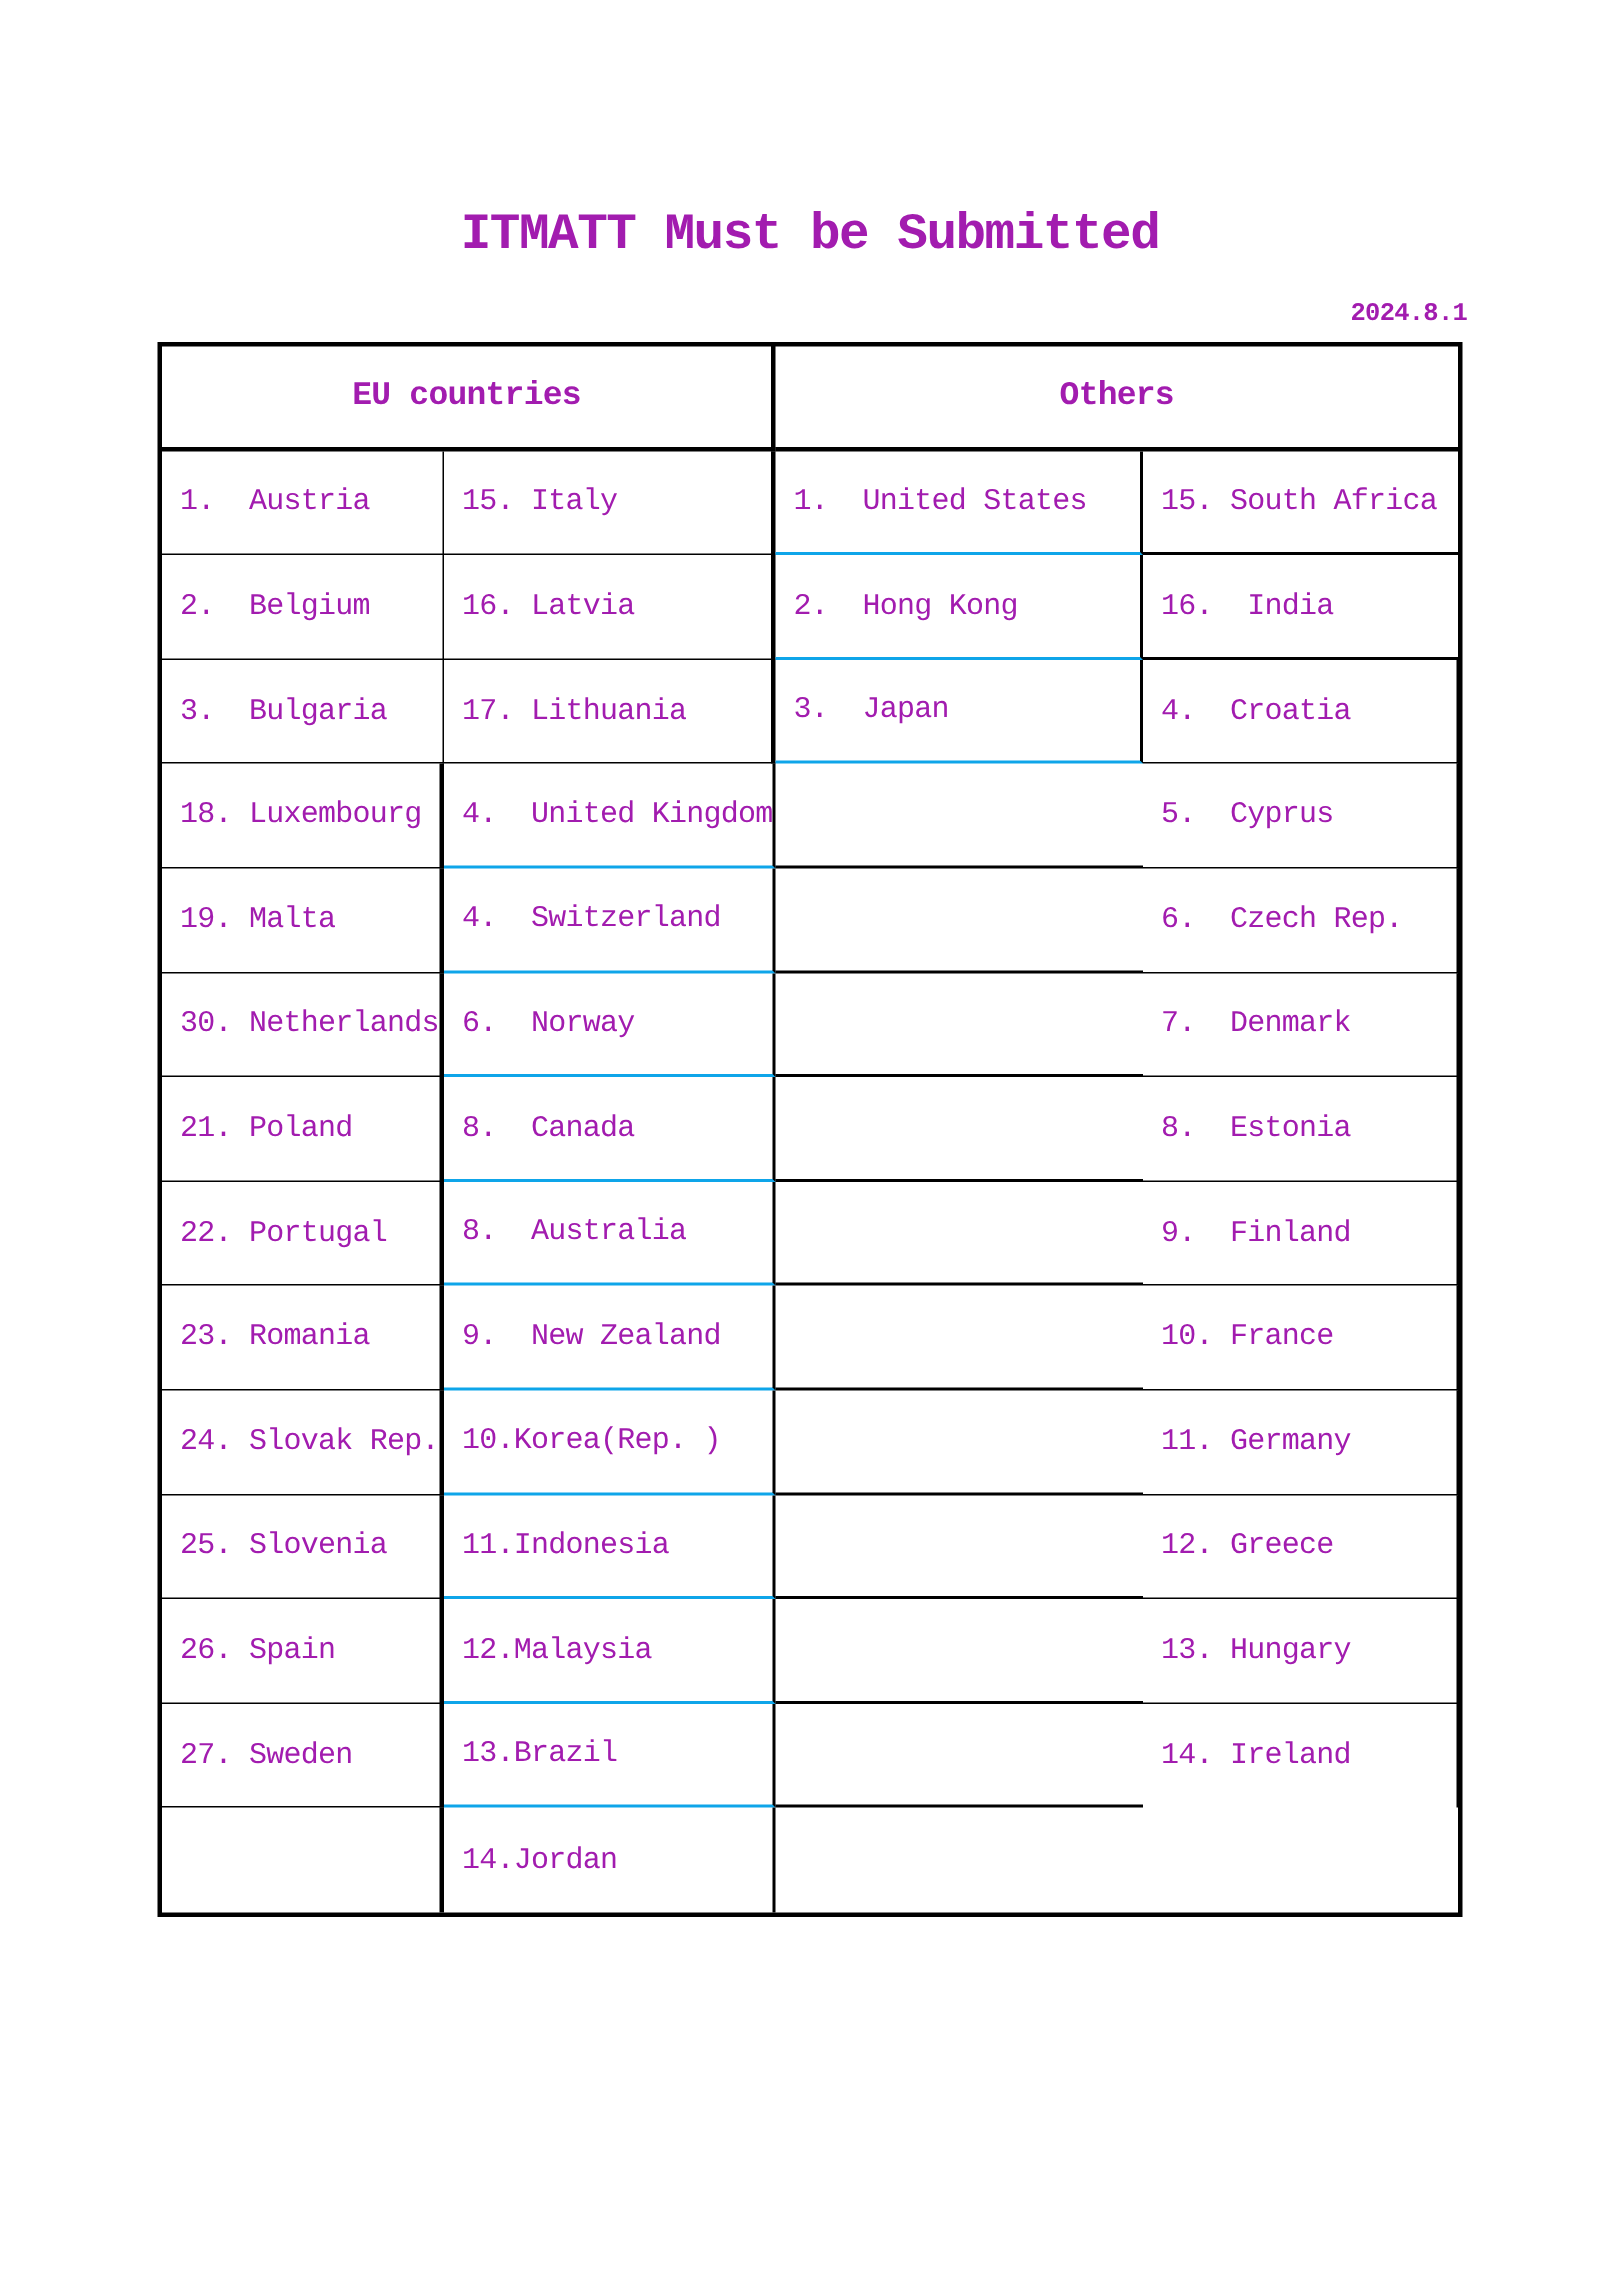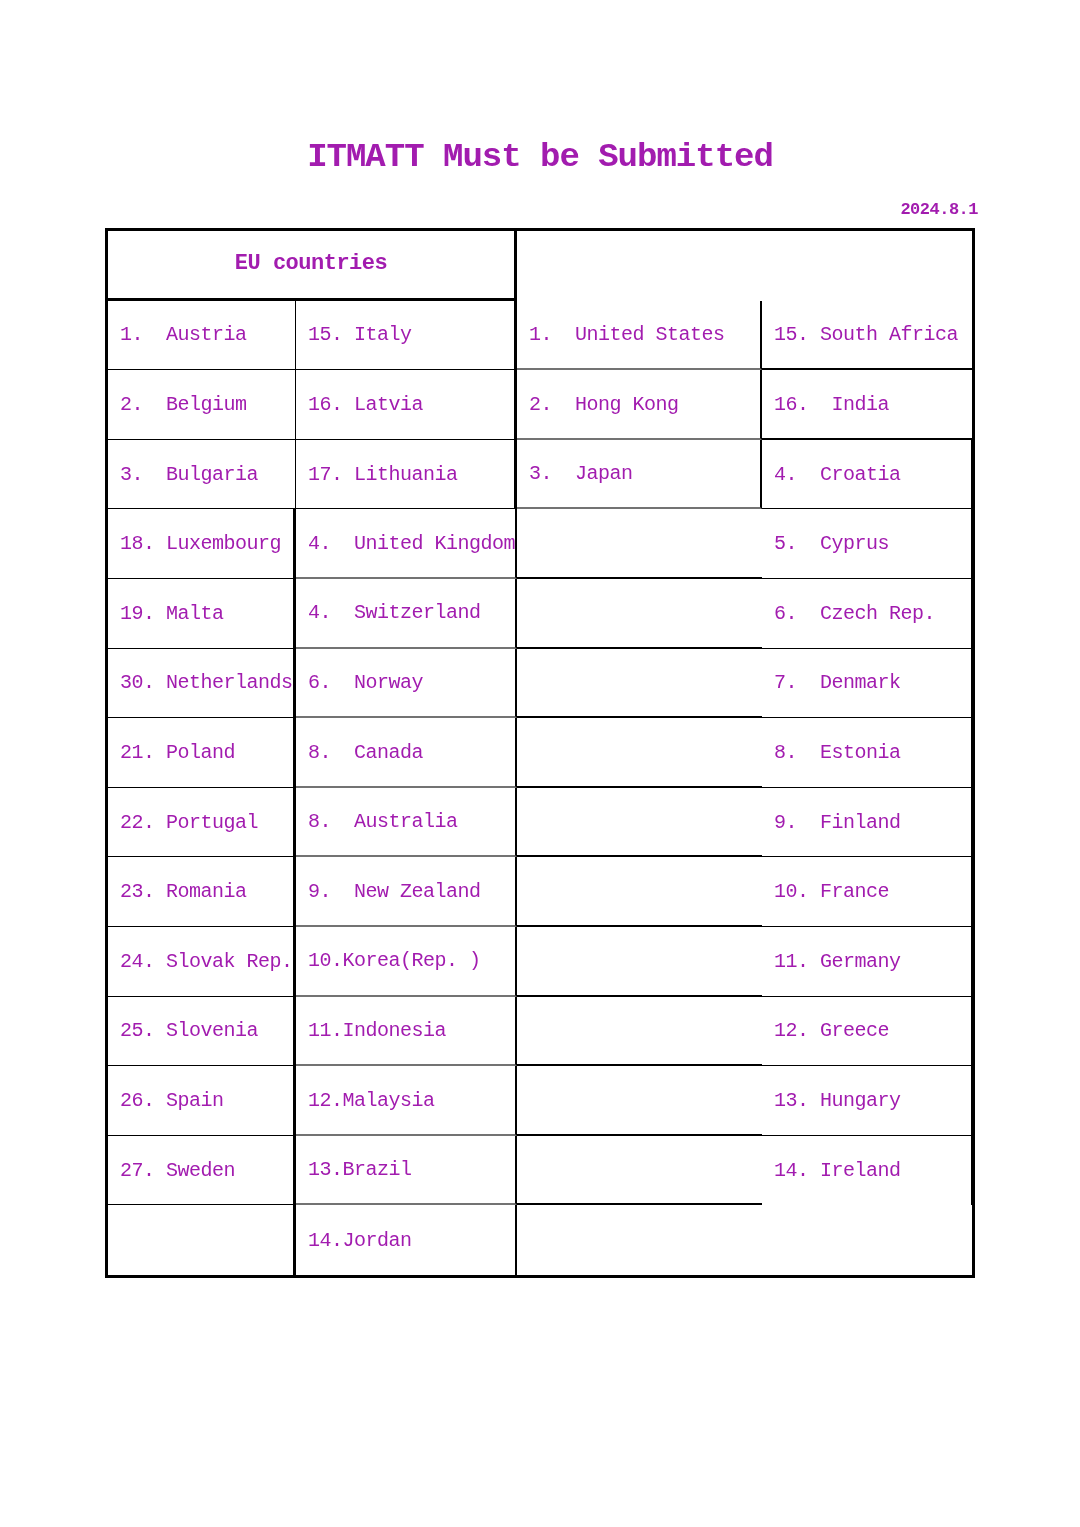--- a/index.html
+++ b/index.html
@@ -53,36 +53,37 @@
   .cell {
     display:flex; align-items:center;
     box-sizing:border-box;
     padding-left:12px;
     font-size:20px; font-weight:400; letter-spacing:-0.5px;
     white-space:pre;
     overflow:hidden;
   }
   .cell.c0 { border-right:1px solid #000; border-bottom:1px solid #000; }
   .cell.c1 { border-right:3px solid #000; border-bottom:1px solid #000; }
-  .cell.c2 { border-right:2px solid #000; border-bottom:2px solid #737373; }
+  .cell.c2 { border-right:2px solid #000; border-bottom:2px solid #0ea5e9; }
   .cell.c3 { border-bottom:2px solid #000; }
   .cell.lastrow { border-bottom:none; }
 </style>
 </head>
 <body>
 
 <div class="page">
 
   <h1 class="doc-title">ITMATT Must be Submitted</h1>
 
   <div class="doc-date">2024.8.1</div>
 
   <div class="ctable">
     <div class="thead">
       <div class="hcell eu">EU countries</div>
+      <div class="hcell others">Others</div>
     </div>
     <div class="tbody" id="table-body">
         <div class="cell c0">1.  Austria</div>
         <div class="cell c1">15. Italy</div>
         <div class="cell c2">1.  United States</div>
         <div class="cell c3">15. South Africa</div>
         <div class="cell c0">2.  Belgium</div>
         <div class="cell c1">16. Latvia</div>
         <div class="cell c2">2.  Hong Kong</div>
         <div class="cell c3">16.  India</div>

